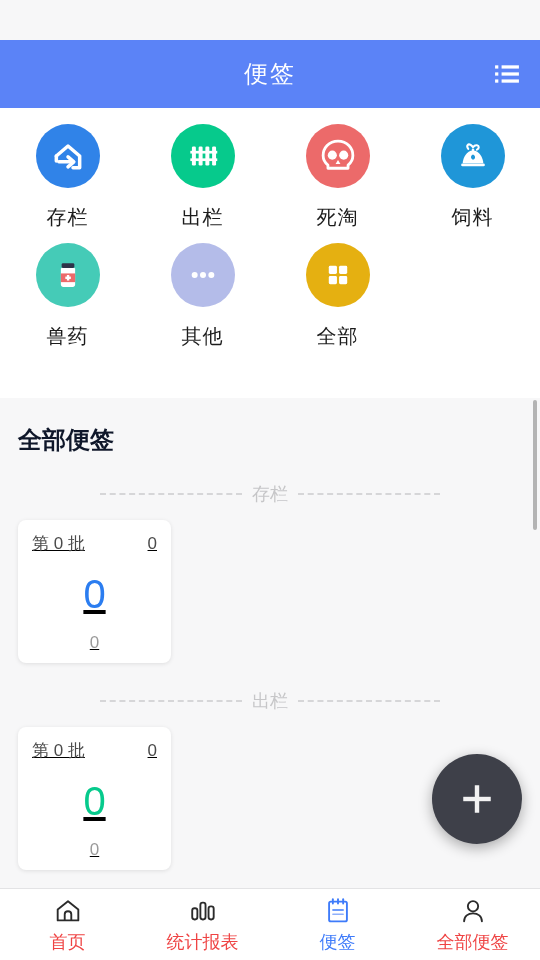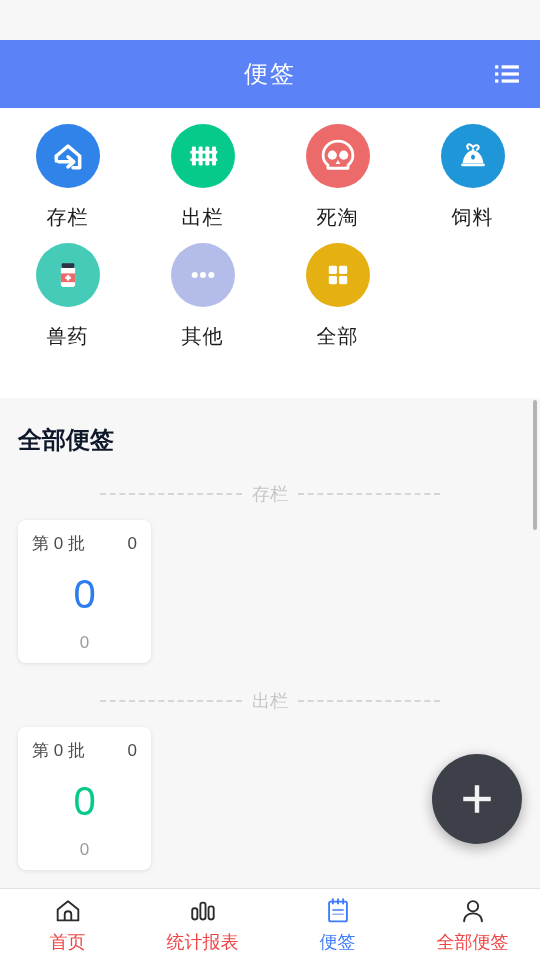--- a/index.html
+++ b/index.html
@@ -75,25 +75,26 @@
     padding:0 100px;
   }
   .section-divider .dash {
     flex:1; border-top:2px dashed #d6d6d8; height:0;
   }
   .section-divider .sect-label {
     font-size:18px; color:#c6c6c8; padding:0 10px; white-space:nowrap;
   }
   .cardrow { padding:14px 0 0 18px; }
   .note-card {
-    width:133px; height:143px; background:#ffffff;
+    width:153px; height:143px; background:#ffffff;
     border-radius:8px; box-shadow:0 1px 4px rgba(0,0,0,0.10);
     padding:12px 14px 10px 14px;
     display:flex; flex-direction:column;
     cursor:pointer;
+    text-decoration:underline;
   }
   .note-top { display:flex; justify-content:space-between; align-items:baseline; }
   .note-batch { font-size:17px; color:#4a4a4a; }
   .note-count { font-size:17px; color:#4a4a4a; }
   .note-main {
     flex:1; display:flex; align-items:center; justify-content:center;
     font-size:40px; font-weight:400; line-height:1;
   }
   .note-foot { text-align:center; font-size:17px; color:#9a9a9a; }
 

